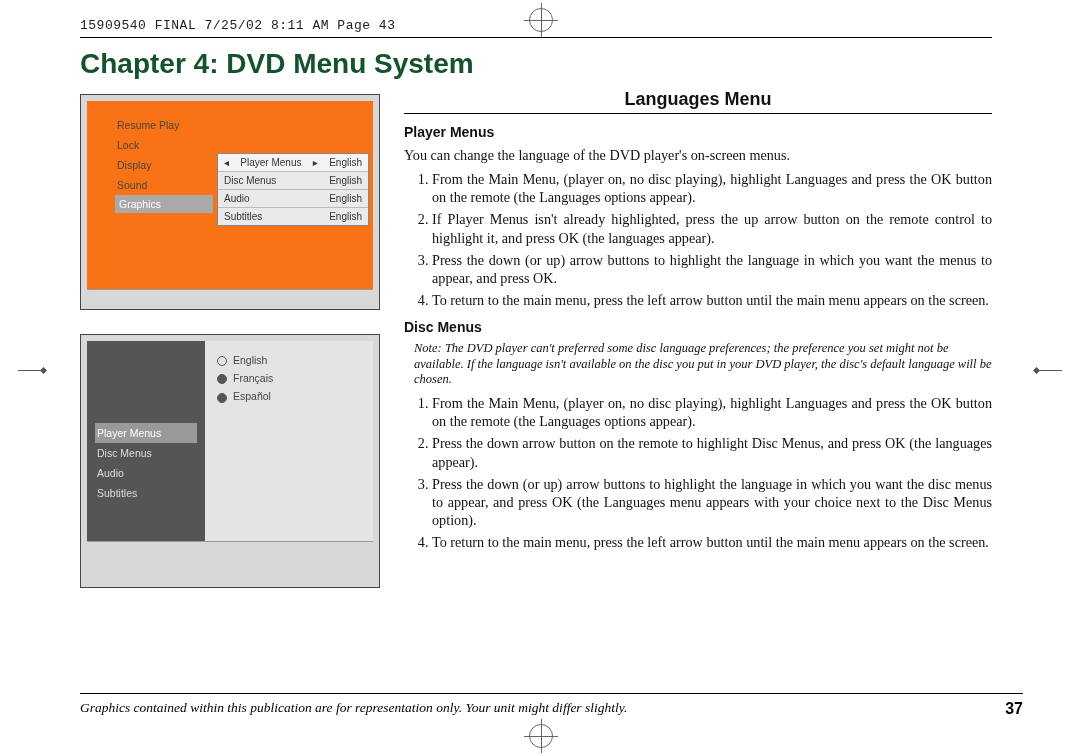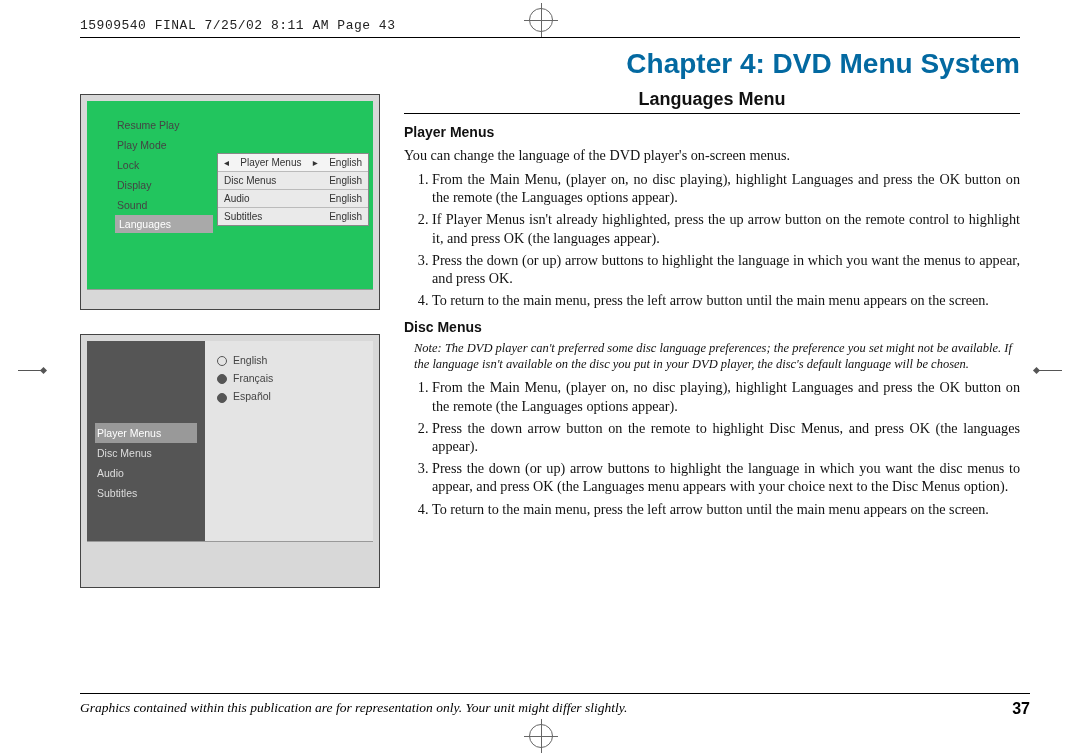--- a/index.html
+++ b/index.html
@@ -10,39 +10,38 @@
     width: 1080px;
     height: 756px;
     position: relative;
     overflow: hidden;
   }
   .page {
     width: 1080px;
     height: 744px;
     position: relative;
     box-sizing: border-box;
-    padding: 18px 60px 0 80px;
+    padding: 18px 88px 0 80px;
   }
   .header-strip {
     font-family: "Courier New", monospace;
     font-size: 13px;
     color: #222;
     letter-spacing: 0.5px;
   }
   .rule {
     border-top: 1px solid #000;
     margin: 4px 0 10px 0;
   }
   .chapter-title {
-    text-align: right;
     font-family: Arial, Helvetica, sans-serif;
     font-weight: 700;
     font-size: 28px;
     margin: 4px 0 8px 0;
-    color: #0369a1;
+    color: #14532d;
   }
   .content {
     display: flex;
     gap: 24px;
   }
   .left-col {
     width: 300px;
     flex: 0 0 300px;
     padding-top: 6px;
   }
@@ -73,21 +72,21 @@
   ol li { margin-bottom: 4px; text-align: justify; }
   .note {
     font-style: italic;
     font-size: 12.5px;
     margin: 4px 0 6px 10px;
     line-height: 1.25;
   }
   .footer {
     position: absolute;
     left: 80px;
-    right: 50px;
+    right: 57px;
     bottom: 26px;
   }
   .footer-rule { border-top: 1px solid #000; margin-bottom: 6px; }
   .footer-row {
     display: flex;
     justify-content: space-between;
     font-style: italic;
     font-size: 13.5px;
   }
   .page-num {
@@ -103,21 +102,21 @@
     background: #d8d8d8;
     margin-bottom: 24px;
     font-family: Arial, sans-serif;
     font-size: 10.5px;
     box-sizing: border-box;
     padding: 6px 6px 6px 6px;
   }
   .shot1 { height: 216px; }
   .shot2 { height: 254px; }
   .shot-inner {
-    background: #22c55e;
+    background: #f97316;
     border-bottom: 1px solid #999;
     padding: 14px 10px 8px 28px;
     position: relative;
   }
   .shot1-inner { height: 166px; }
   .menu-items { list-style: none; margin: 0; padding: 0; }
   .menu-items li {
     padding: 4px 2px;
     color: #444;
   }
@@ -241,25 +240,24 @@
   <div class="chapter-title">Chapter 4: DVD Menu System</div>
 
   <div class="content">
 
     <div class="left-col">
 
       <div class="shot shot1">
         <div class="shot-inner shot1-inner">
           <ul class="menu-items">
             <li>Resume Play</li>
-            <li>Play Mode</li>
             <li>Lock</li>
             <li>Display</li>
             <li>Sound</li>
-            <li class="sel">Languages</li>
+            <li class="sel">Graphics</li>
           </ul>
           <div class="submenu">
             <div class="row sel">
               <span class="tri">◂</span>
               <span>Player Menus</span>
               <span class="tri">▸</span>
               <span>English</span>
             </div>
             <div class="row">
               <span>Disc Menus</span>

